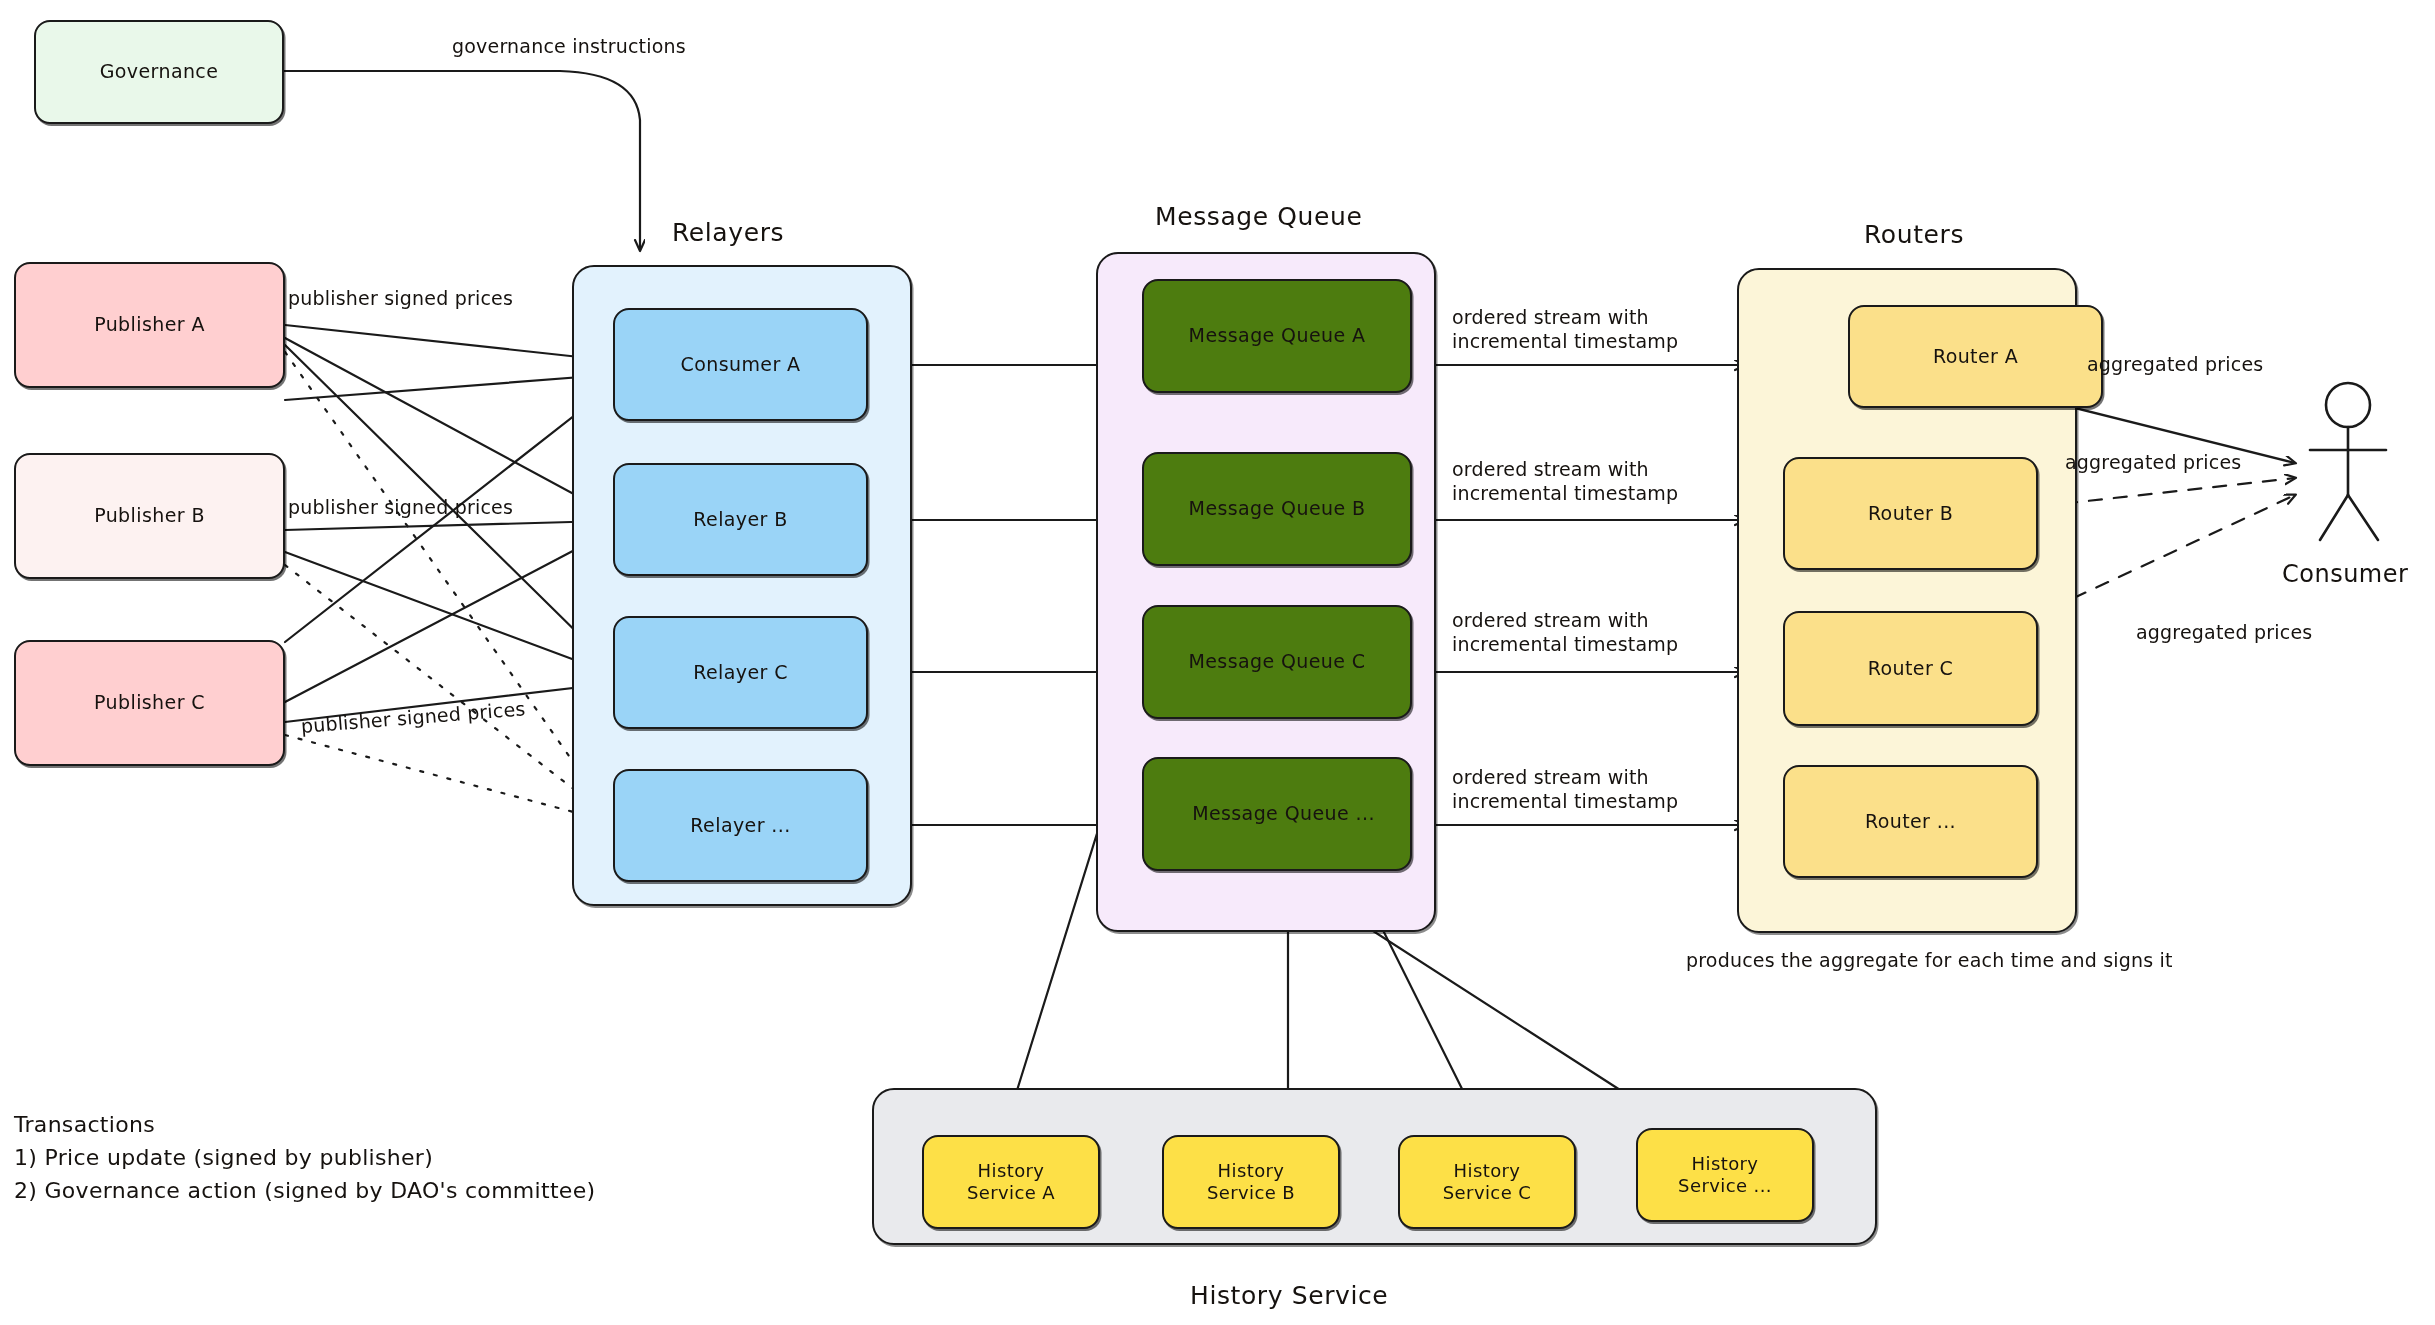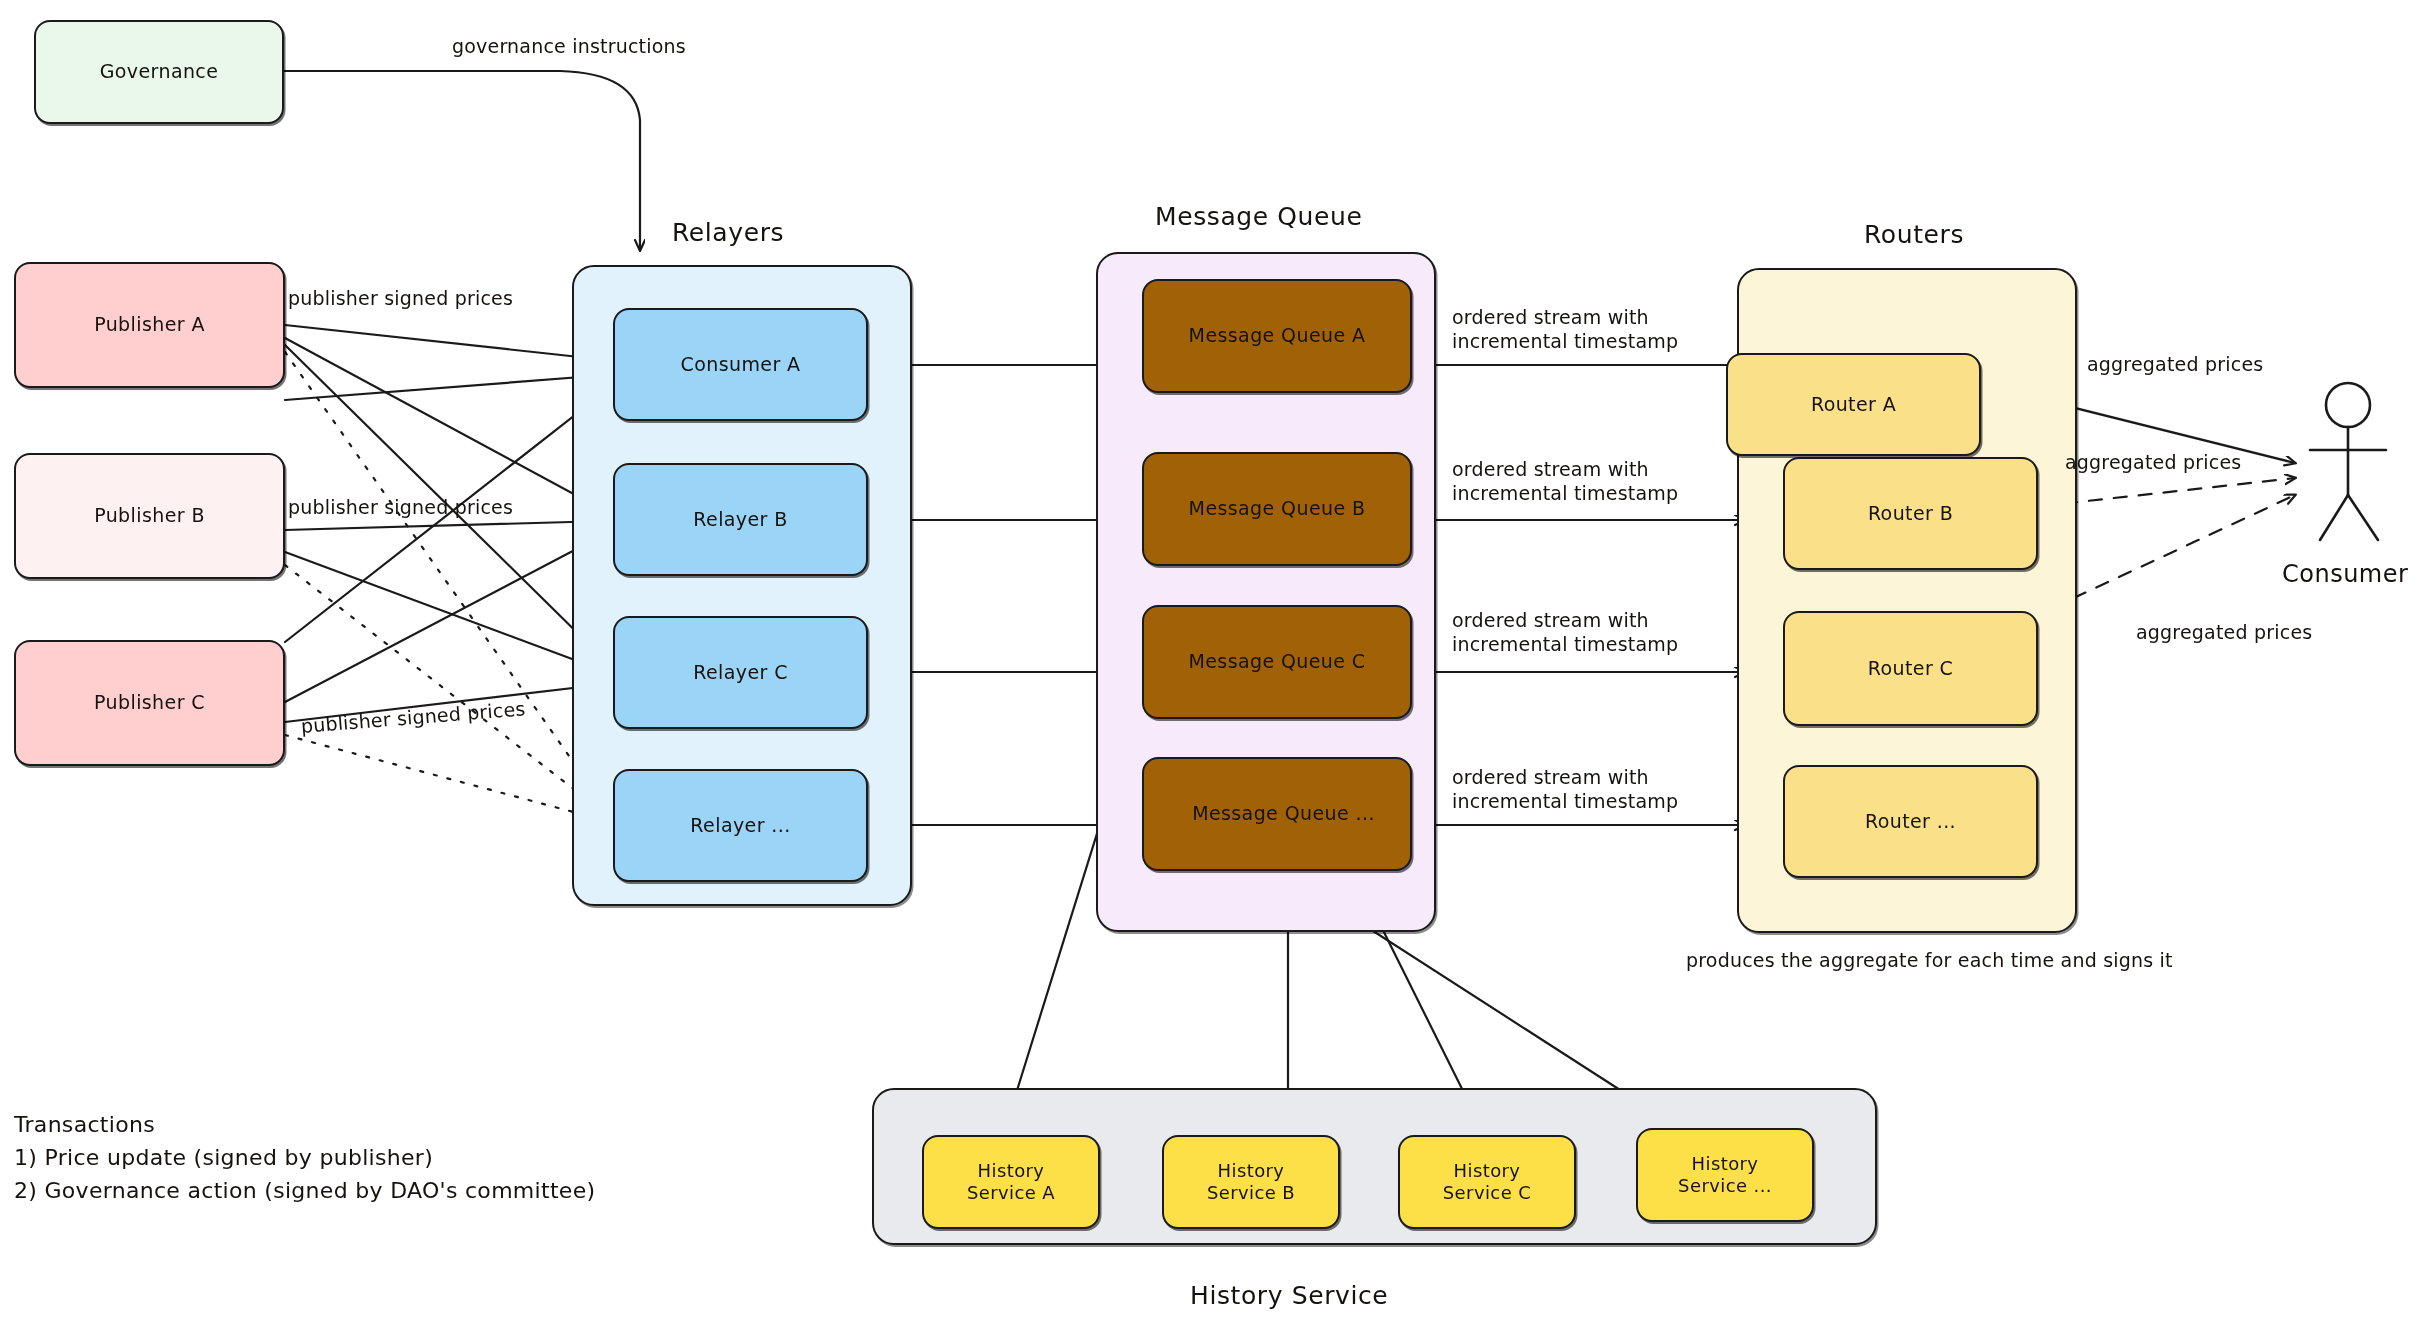--- a/index.html
+++ b/index.html
@@ -74,21 +74,21 @@
     color: #16120f;
     letter-spacing: 0.5px;
     white-space: nowrap;
   }
   .pub-strong { background: #ffcfd0; }
   .pub-faint  { background: #fdf2f1; }
   .gov        { background: #e9f8ea; }
   .grp-relay  { background: #e2f2fd; }
   .node-relay { background: #9ad4f7; }
   .grp-mq     { background: #f7eafb; }
-  .node-mq    { background: #a16207; }
+  .node-mq    { background: #4d7c0f; }
   .grp-router { background: #fcf5d8; }
   .node-router{ background: #fbe08a; }
   .grp-hist   { background: #e9eaed; }
   .node-hist  { background: #fde047; }
 </style>
 </head>
 <body>
 
 <div id="stage">
 
@@ -206,21 +206,21 @@
   <div class="edgelabel" style="left:1452px; top:457px;">ordered stream with
 incremental timestamp</div>
   <div class="edgelabel" style="left:1452px; top:608px;">ordered stream with
 incremental timestamp</div>
   <div class="edgelabel" style="left:1452px; top:765px;">ordered stream with
 incremental timestamp</div>
 
   <div class="grouptitle" style="left:1864px; top:220px;">Routers</div>
   <div class="group grp-router" style="left:1737px; top:268px; width:340px; height:665px;"></div>
 
-  <div class="node node-router" style="left:1726px; top:305px; width:255px; height:103px;margin-top:48px;">
+  <div class="node node-router" style="left:1848px; top:305px; width:255px; height:103px;">
     <span>Router A</span>
   </div>
   <div class="node node-router" style="left:1783px; top:457px; width:255px; height:113px;">
     <span>Router B</span>
   </div>
   <div class="node node-router" style="left:1783px; top:611px; width:255px; height:115px;">
     <span>Router C</span>
   </div>
   <div class="node node-router" style="left:1783px; top:765px; width:255px; height:113px;">
     <span>Router ...</span>

